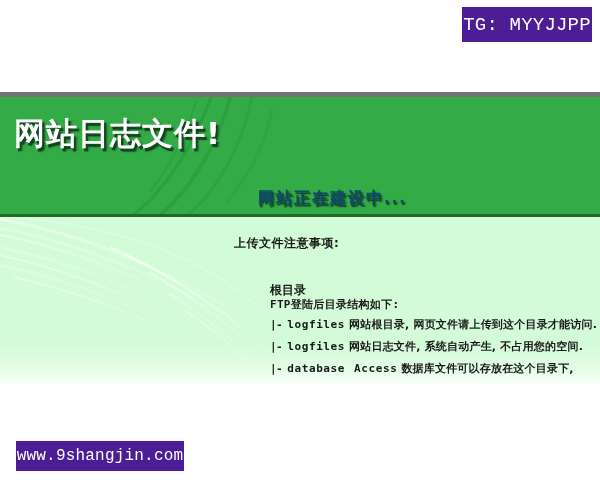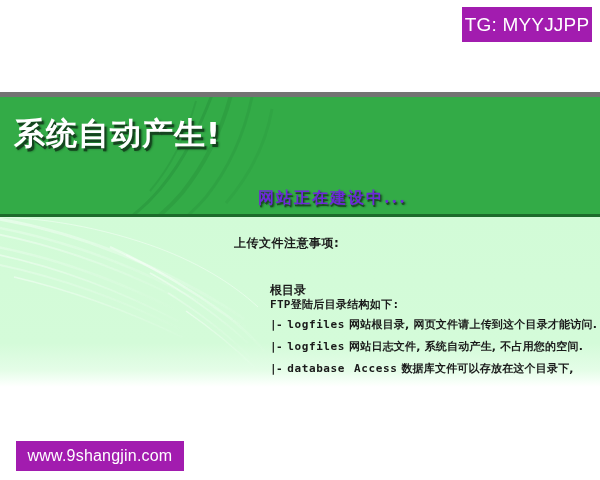--- a/index.html
+++ b/index.html
@@ -20,23 +20,23 @@
     position: absolute;
     left: 0; top: 0;
     width: 600px;
     height: 92px;
     background: #ffffff;
   }
 
   
   .wm-badge {
     position: absolute;
-    background: #a21caf;
+    background: #4c1d95;
     color: #ffffff;
-    font-family: Liberation Sans, sans-serif;
+    font-family: Liberation Mono, monospace;
     display: flex;
     align-items: center;
     justify-content: center;
     letter-spacing: 0.2px;
     white-space: nowrap;
   }
   .wm-top {
     left: 462px;
     top: 7px;
     width: 130px;
@@ -95,21 +95,21 @@
     z-index: 5;
   }
 
   .banner-sub {
     position: absolute;
     left: 258px;
     top: 188px;
     font-family: "DejaVu Serif", "Liberation Serif", serif;
     font-size: 16px;
     font-weight: bold;
-    color: #6d28d9;
+    color: #0c4a6e;
     letter-spacing: 2px;
     text-shadow: 1px 2px 0 #1b4e24, 2px 2px 2px rgba(8,40,14,.6);
     white-space: nowrap;
     z-index: 5;
   }
 
   
   .body-pane {
     position: absolute;
     left: 0;
@@ -247,21 +247,21 @@
     <path d="M14,180 C74,194 132,216 182,240" stroke="url(#fg1)" stroke-width="1.6" fill="none"></path>
     <path d="M110,150 C150,168 190,192 226,218 C244,232 256,244 264,254" stroke="url(#fg1)" stroke-width="2.4" fill="none"></path>
     <path d="M126,158 C168,178 206,202 240,228" stroke="url(#fg2)" stroke-width="2" fill="none"></path>
     <path d="M150,176 C190,198 222,222 248,246" stroke="url(#fg1)" stroke-width="1.8" fill="none"></path>
     <path d="M168,196 C200,216 228,238 250,260" stroke="url(#fg2)" stroke-width="1.6" fill="none"></path>
     <path d="M186,214 C212,232 236,252 254,270" stroke="url(#fg1)" stroke-width="1.5" fill="none"></path>
     <path d="M-30,120 C30,118 92,128 150,148 C196,164 232,186 258,210" stroke="#ffffff" stroke-width="1" fill="none" opacity="0.45"></path>
   </g>
 </svg>
 
-<div class="banner-title">系统自动产生!</div>
+<div class="banner-title">网站日志文件!</div>
 <div class="banner-sub">网站正在建设中...</div>
 
 <div class="banner-rule"></div>
 
 <div class="body-pane"></div>
 
 <div class="txt t-note">上传文件注意事项:</div>
 <div class="txt t-ftp">FTP登陆后目录结构如下:</div>
 <div class="txt t-root">根目录</div>
 

